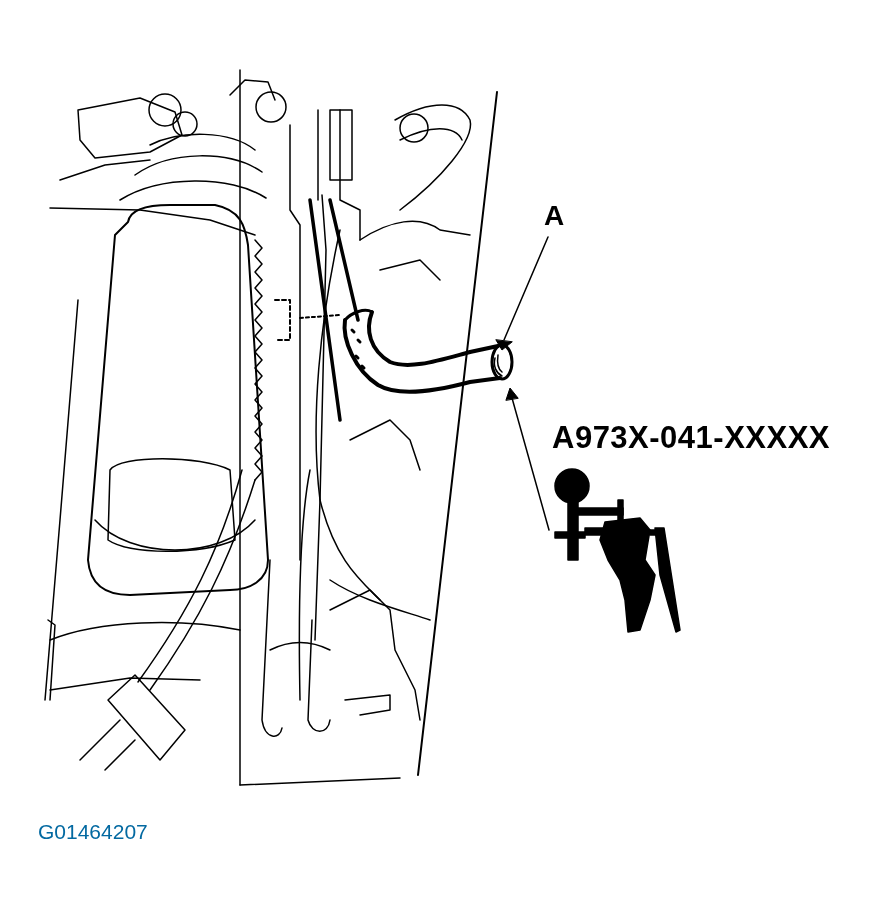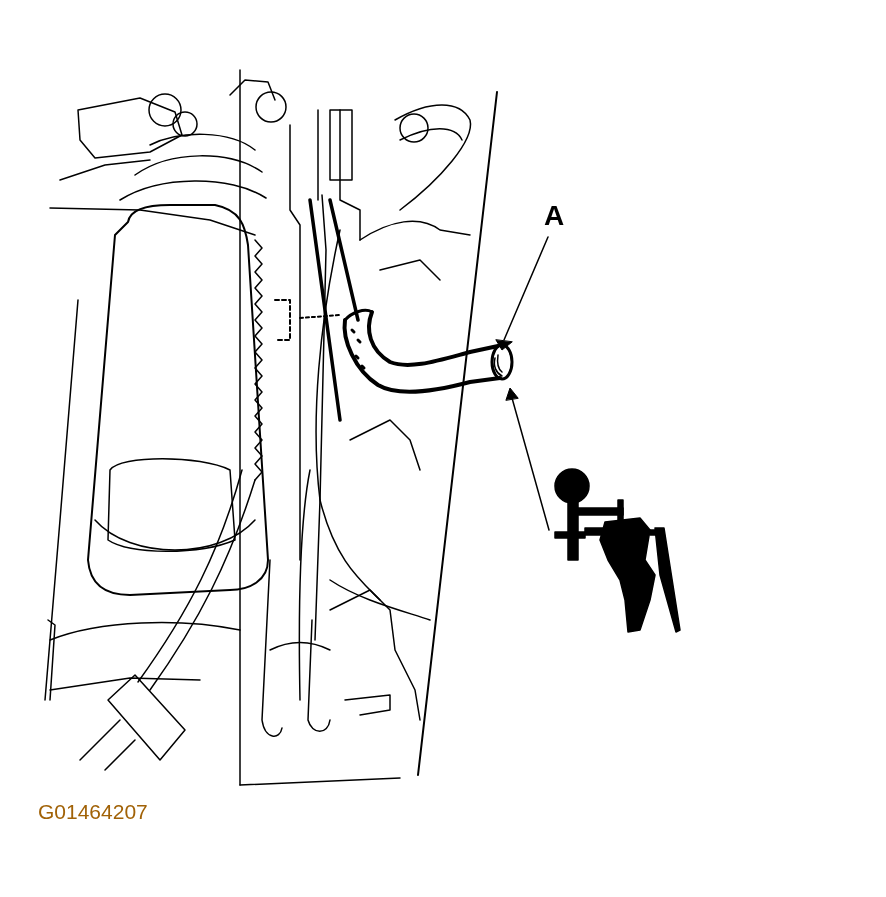--- a/index.html
+++ b/index.html
@@ -1,21 +1,21 @@
 <!DOCTYPE html>
 <html><head>
   <meta charset="utf-8">
   <style>
     html, body { margin: 0; padding: 0; background: #ffffff; }
     body { width: 886px; height: 897px; position: relative; overflow: hidden; font-family: "Liberation Sans", sans-serif; }
     .canvas { position: absolute; left: 0; top: 0; width: 886px; height: 897px; }
     .label { position: absolute; font-family: "Liberation Sans", sans-serif; font-weight: bold; color: #000; white-space: nowrap; }
     .callout-a { left: 544px; top: 200px; font-size: 28px; }
     .tool-number { left: 552px; top: 420px; font-size: 31px; letter-spacing: 0.5px; }
-    .figure-id { position: absolute; left: 38px; top: 800px; font-size: 21px; font-family: "Liberation Sans", sans-serif; color: #a16207; }
+    .figure-id { position: absolute; left: 38px; top: 820px; font-size: 21px; font-family: "Liberation Sans", sans-serif; color: #0369a1; }
     svg { position: absolute; left: 0; top: 0; }
   </style>
 </head>
 <body>
 
 <div class="canvas">
   <svg width="886" height="897" viewBox="0 0 886 897" fill="none" stroke="#000" stroke-width="2" stroke-linecap="round" stroke-linejoin="round">
 
     <path d="M497 92 L418 775"></path>
     <path d="M240 70 L240 785" stroke-width="1.5"></path>
@@ -95,14 +95,15 @@
       <rect x="578" y="508" width="45" height="7"></rect>
       <rect x="618" y="500" width="5" height="30"></rect>
       <path d="M605 522 L640 518 L650 530 L645 560 L655 575 L650 600 L640 630 L628 632 L625 600 L620 580 L608 560 L600 540 Z"></path>
       <rect x="585" y="528" width="35" height="7"></rect>
       <path d="M655 528 L664 528 L680 630 L676 632 L660 575 Z"></path>
       <rect x="650" y="530" width="14" height="5"></rect>
     </g>
   </svg>
 
   <div class="label callout-a">A</div>
+  <div class="label tool-number">A973X-041-XXXXX</div>
   <div class="figure-id">G01464207</div>
 </div>
 
 </body></html>

